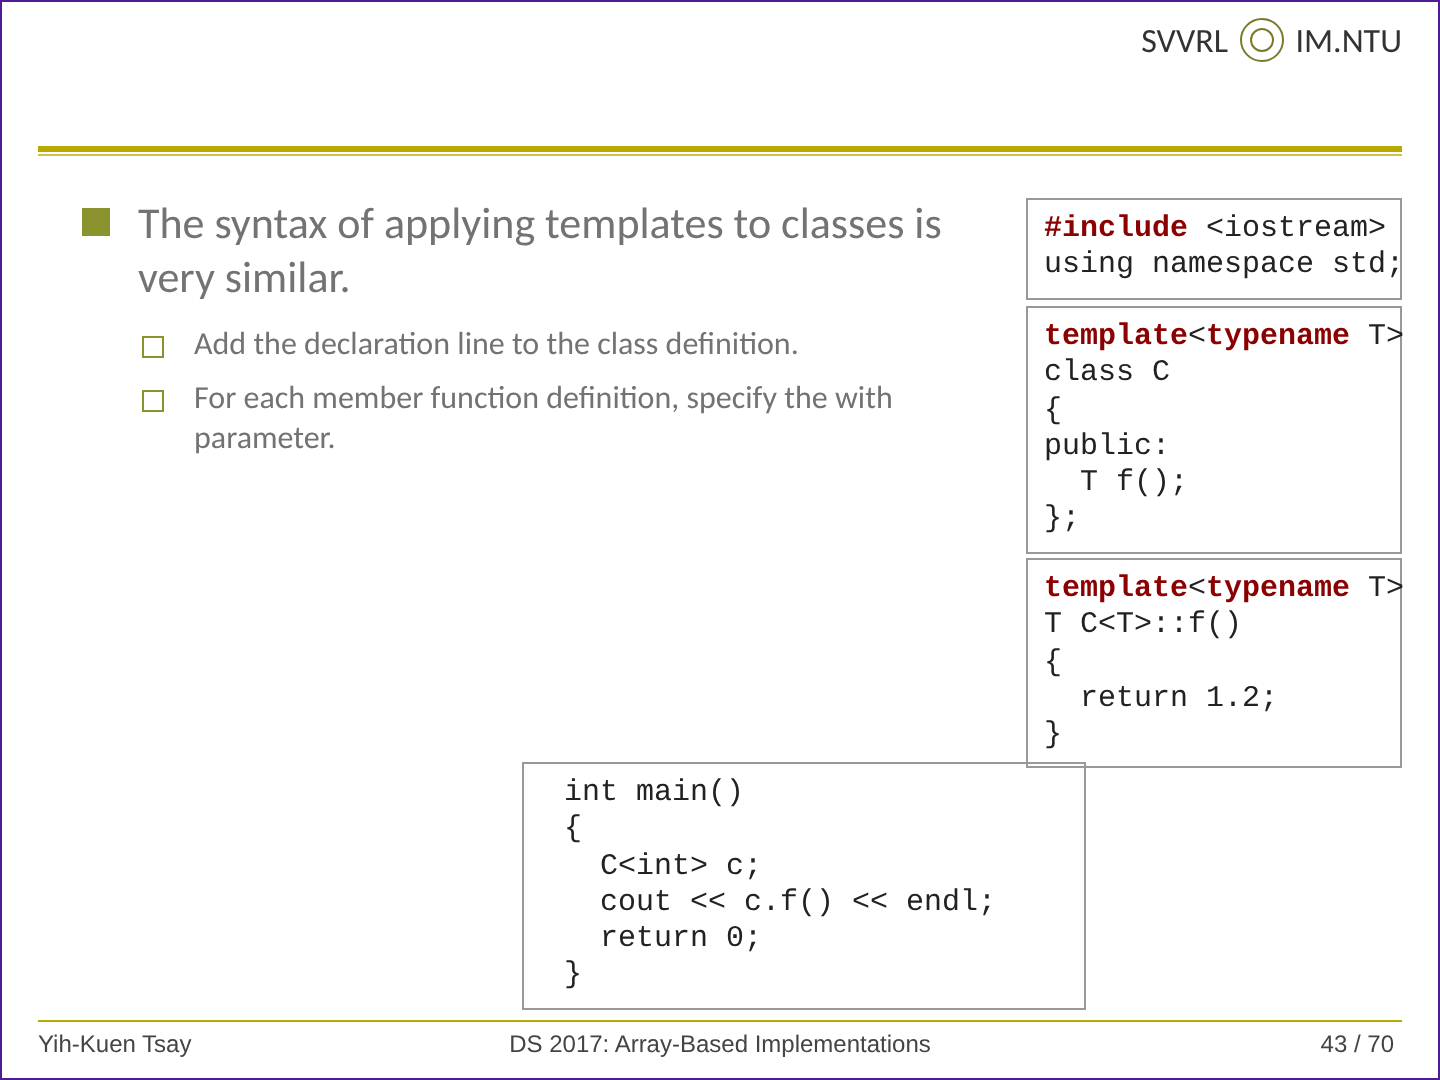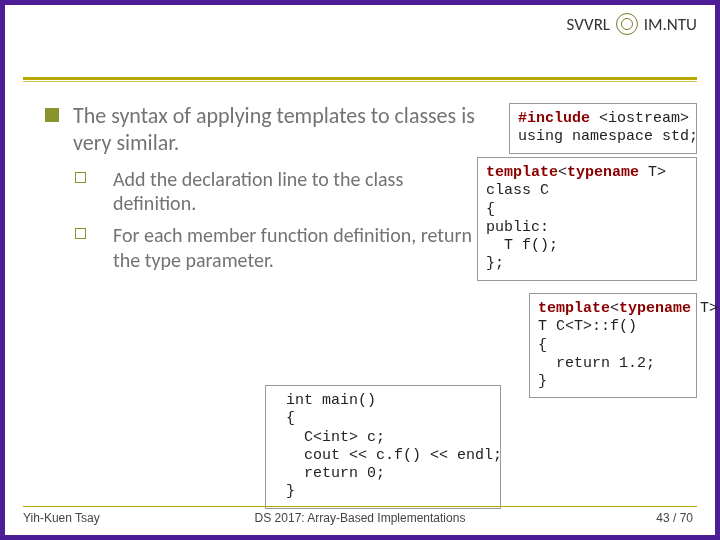--- a/index.html
+++ b/index.html
@@ -1,35 +1,35 @@
 <!DOCTYPE html>
 <html><head>
 <meta charset="utf-8">
 <style>
   * { margin: 0; padding: 0; box-sizing: border-box; }
   html, body { width: 720px; height: 540px; font-family: Calibri, Arial, sans-serif; background: #fff; }
-  .slide { width: 720px; height: 540px; position: relative; border: 5px solid #4c1d95; }
+  .slide { width: 720px; height: 540px; position: relative; border: 1px solid #4c1d95; }
   .topright { position: absolute; top: 8px; right: 18px; font-size: 17px; color: #333; font-family: Calibri, Arial, sans-serif; }
   .logo { display: inline-block; width: 22px; height: 22px; border: 1.5px solid #7a7a2a; border-radius: 50%; vertical-align: -5px; margin: 0 2px; position: relative; }
   .logo::after { content: ""; position: absolute; left: 4px; top: 4px; width: 10px; height: 10px; border: 1.5px solid #7a7a2a; border-radius: 50%; }
   .title { position: absolute; top: 20px; left: 34px; font-size: 36px; color: #3b3b3b; font-family: Calibri, Arial, sans-serif; }
   .title-rule { position: absolute; top: 72px; left: 18px; right: 18px; height: 0; border-top: 2.5px solid #b8a800; border-bottom: 1px solid #b8a800; }
   .title-rule2 { position: absolute; top: 76px; left: 18px; right: 18px; height: 0; border-top: 1px solid #cfc24a; }
 
   .body { position: absolute; top: 98px; left: 40px; width: 440px; font-size: 22px; color: #737373; line-height: 1.22; }
   .lvl1 { position: relative; padding-left: 28px; margin-bottom: 10px; }
   .lvl1 .bullet1 { position: absolute; left: 0; top: 5px; width: 14px; height: 14px; background: #8a932e; }
-  .lvl2 { position: relative; padding-left: 38px; margin: 1px 0 8px 30px; font-size: 20px; }
+  .lvl2 { position: relative; padding-left: 26px; margin: 1px 0 8px 30px; font-size: 16px; }
   .lvl2 .bullet2 { position: absolute; left: 0; top: 5px; width: 11px; height: 11px; border: 1.5px solid #8a932e; }
 
   .codebox { position: absolute; border: 1px solid #999; font-family: "Courier New", monospace; font-size: 15px; line-height: 1.22; padding: 6px 8px; white-space: pre; color: #222; }
   .code-right1 { top: 98px; right: 18px; width: 188px; }
-  .code-right2 { top: 152px; right: 18px; width: 220px; }
-  .code-right3 { top: 288px; right: 18px; width: 168px; }
-  .code-bottom { top: 380px; left: 260px; width: 236px; padding-left: 20px; }
+  .code-right2 { top: 152px; right: 18px; width: 188px; }
+  .code-right3 { top: 278px; right: 18px; width: 188px; }
+  .code-bottom { top: 380px; left: 260px; width: 282px; padding-left: 20px; }
   .kw { color: #8b0000; font-weight: bold; }
 
   .footer { position: absolute; left: 18px; right: 18px; bottom: 10px; font-size: 12px; color: #444; font-family: Arial, sans-serif; }
   .footer-rule { position: absolute; left: 18px; right: 18px; bottom: 28px; border-top: 1px solid #b8a800; }
   .footer .left { position: absolute; left: 0; bottom: 0; }
   .footer .center { position: absolute; left: 0; right: 0; bottom: 0; text-align: center; }
   .footer .right { position: absolute; right: 4px; bottom: 0; }
 </style>
 </head>
 <body>
@@ -48,21 +48,21 @@
     <div class="lvl1">
       <span class="bullet1"></span>
       <span>The syntax of applying templates to classes is very similar.</span>
     </div>
     <div class="lvl2">
       <span class="bullet2"></span>
       <span>Add the declaration line to the class definition.</span>
     </div>
     <div class="lvl2">
       <span class="bullet2"></span>
-      <span>For each member function definition, return the type parameter.</span>
+      <span>For each member function definition, specify the with parameter.</span>
     </div>
   </div>
 
   <div class="codebox code-right1"><span class="kw">#include</span><span> &lt;iostream&gt;</span>
 <span>using namespace std;</span></div>
 
   <div class="codebox code-right2"><span class="kw">template</span><span>&lt;</span><span class="kw">typename</span><span> T&gt;</span>
 <span>class C</span>
 <span>{</span>
 <span>public:</span>

